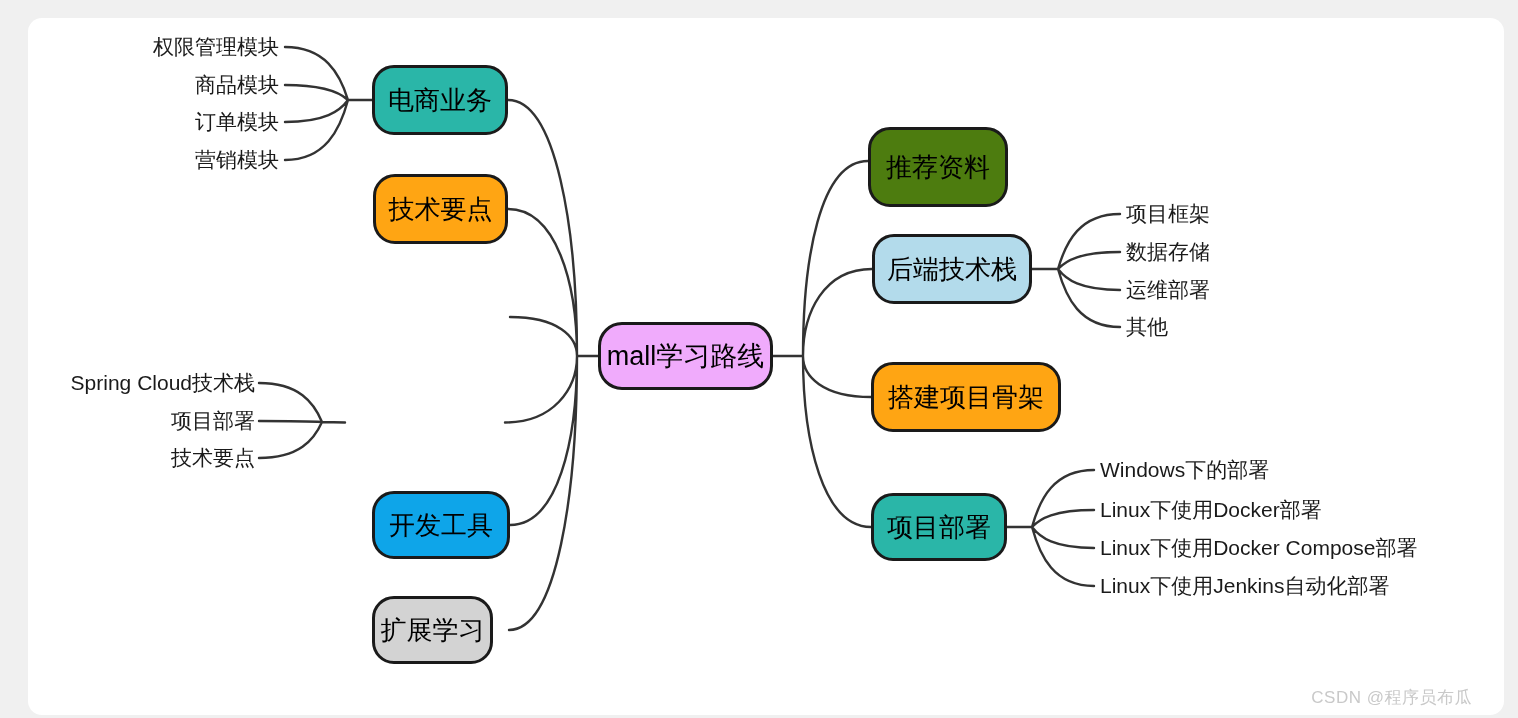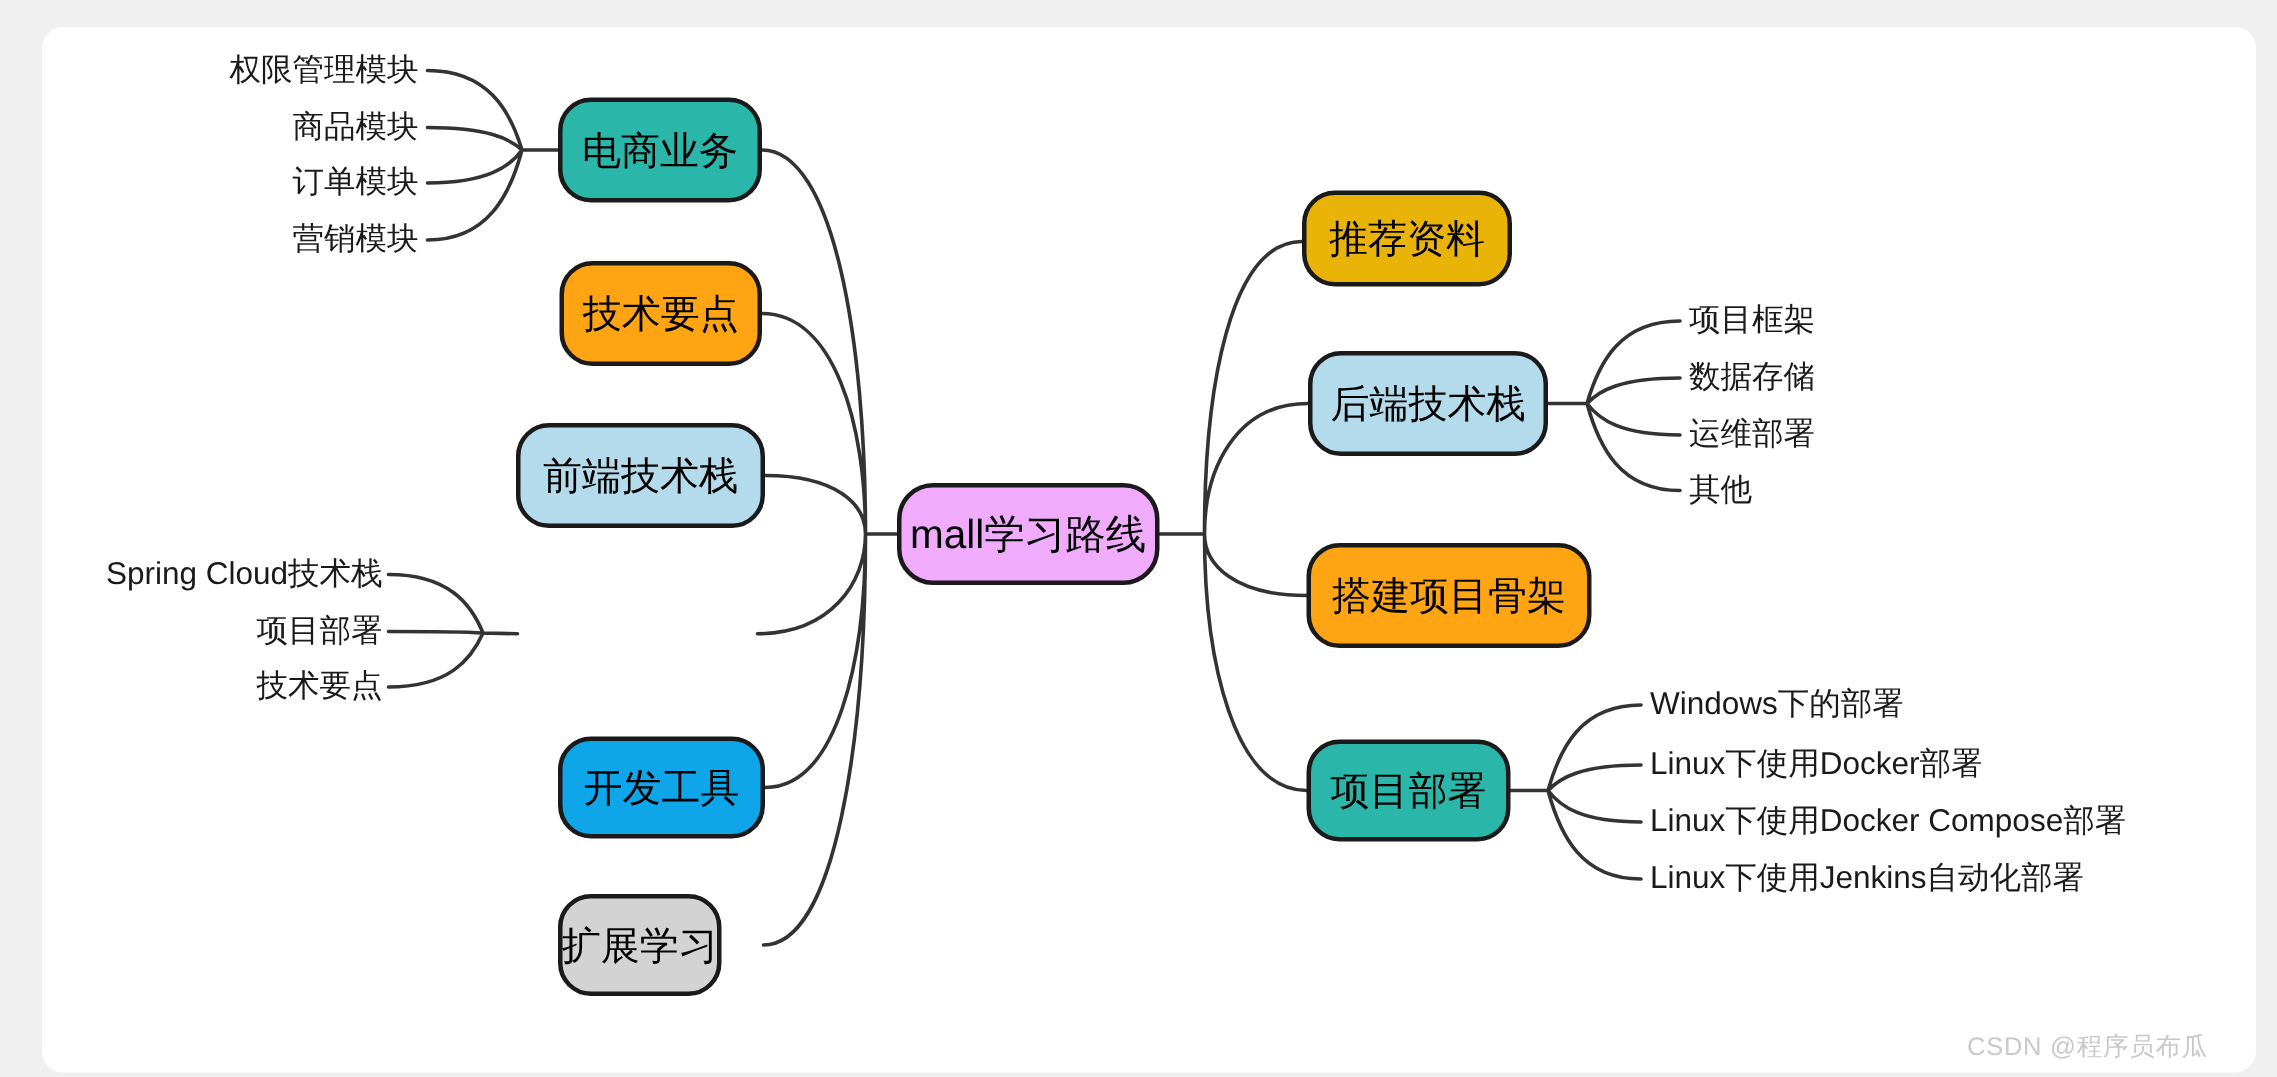--- a/index.html
+++ b/index.html
@@ -44,25 +44,24 @@
   <div class="leaf r" style="left:1126px;top:277px">运维部署</div>
   <div class="leaf r" style="left:1126px;top:314px">其他</div>
 
   <div class="leaf r" style="left:1100px;top:457px">Windows下的部署</div>
   <div class="leaf r" style="left:1100px;top:497px">Linux下使用Docker部署</div>
   <div class="leaf r" style="left:1100px;top:535px">Linux下使用Docker Compose部署</div>
   <div class="leaf r" style="left:1100px;top:573px">Linux下使用Jenkins自动化部署</div>
 
   <div class="node" style="background-color: rgb(42, 182, 168); left: 372px; top: 65px; width: 136px; height: 70px;">电商业务</div>
   <div class="node" style="background-color: rgb(255, 165, 19); left: 373px; top: 174px; width: 135px; height: 70px;">技术要点</div>
-  <div class="node" style="background-color: rgb(179, 219, 235); left: 344px; top: 282px; width: 166px; height: 70px;">前端技术栈</div>
   <div class="node" style="background-color: #0ea5e9; left: 372px; top: 491px; width: 138px; height: 68px;">开发工具</div>
-  <div class="node" style="background-color: rgb(211, 211, 211); left: 372px; top: 596px; width: 109px; height: 68px;">扩展学习</div>
+  <div class="node" style="background-color: rgb(211, 211, 211); left: 372px; top: 596px; width: 121px; height: 68px;">扩展学习</div>
 
   <div class="node root" style="background-color: #f0abfc; left: 598px; top: 322px; width: 175px; height: 68px;">mall学习路线</div>
 
-  <div class="node" style="background-color: #eab308; left: 868px; top: 127px; width: 140px; height: 64px;">推荐资料</div>
+  <div class="node" style="background-color: #4d7c0f; left: 868px; top: 127px; width: 140px; height: 80px;">推荐资料</div>
   <div class="node" style="background-color: rgb(179, 219, 235); left: 872px; top: 234px; width: 160px; height: 70px;">后端技术栈</div>
   <div class="node" style="background-color: rgb(255, 165, 19); left: 871px; top: 362px; width: 190px; height: 70px;">搭建项目骨架</div>
   <div class="node" style="background-color: rgb(42, 182, 168); left: 871px; top: 493px; width: 136px; height: 68px;">项目部署</div>
 
   <div id="watermark">CSDN @程序员布瓜</div>
 </div>
 
 </body></html>

